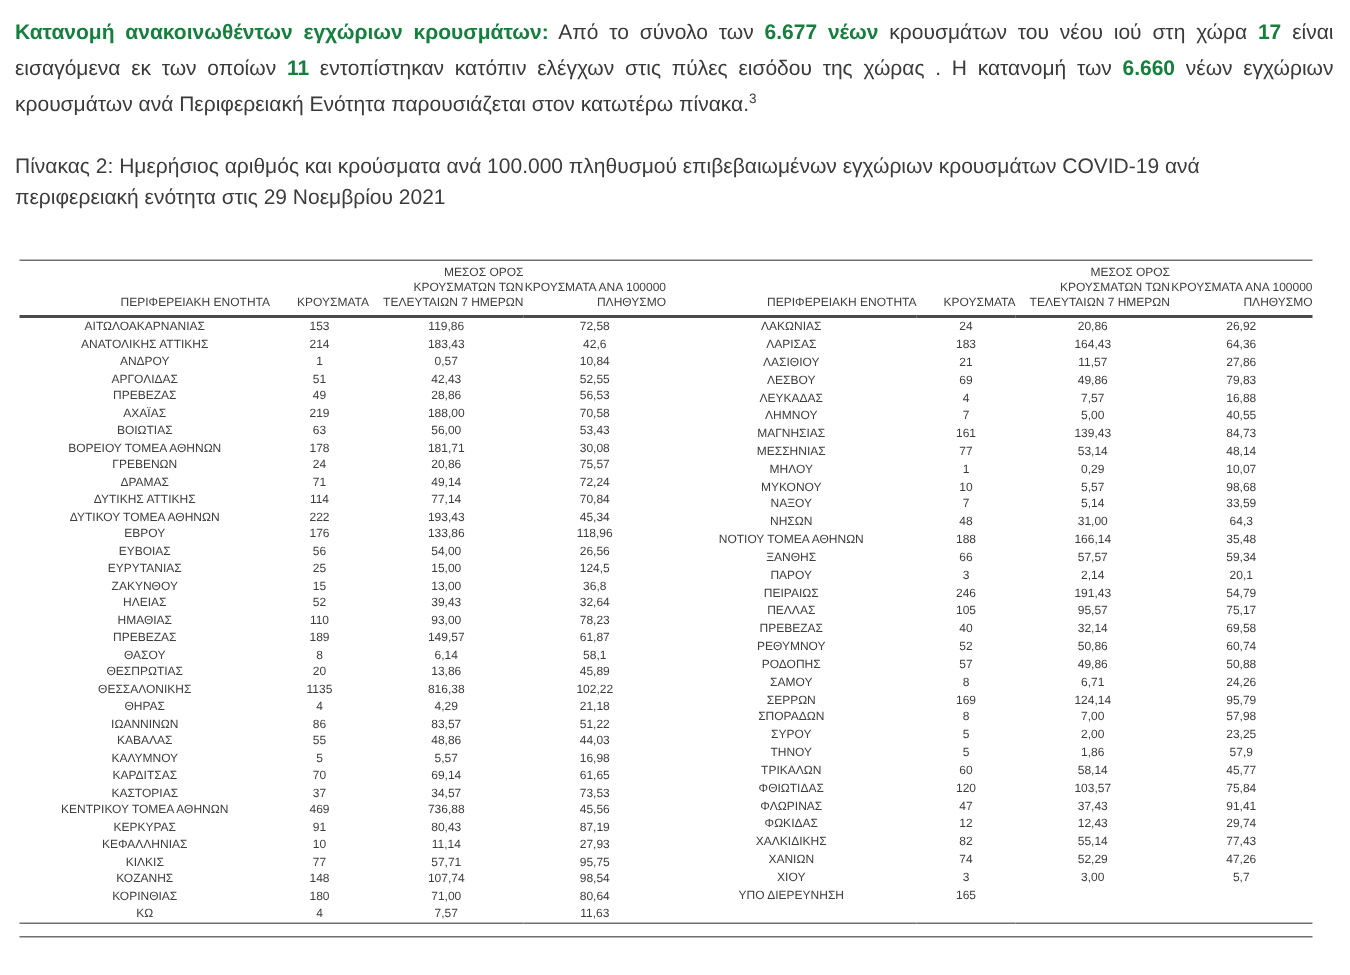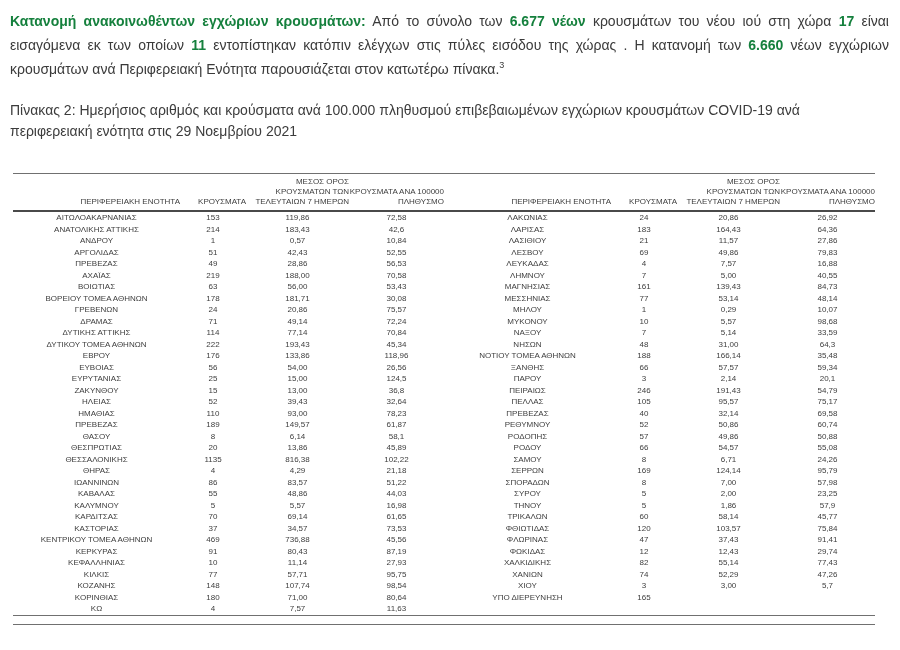--- a/index.html
+++ b/index.html
@@ -420,26 +420,20 @@
             <td>50,86</td>
             <td>60,74</td>
           </tr>
           <tr>
             <td>ΡΟΔΟΠΗΣ</td>
             <td>57</td>
             <td>49,86</td>
             <td>50,88</td>
           </tr>
           <tr>
-            <td>ΡΟΔΟΥ</td>
-            <td>66</td>
-            <td>54,57</td>
-            <td>55,08</td>
-          </tr>
-          <tr>
             <td>ΣΑΜΟΥ</td>
             <td>8</td>
             <td>6,71</td>
             <td>24,26</td>
           </tr>
           <tr>
             <td>ΣΕΡΡΩΝ</td>
             <td>169</td>
             <td>124,14</td>
             <td>95,79</td>

